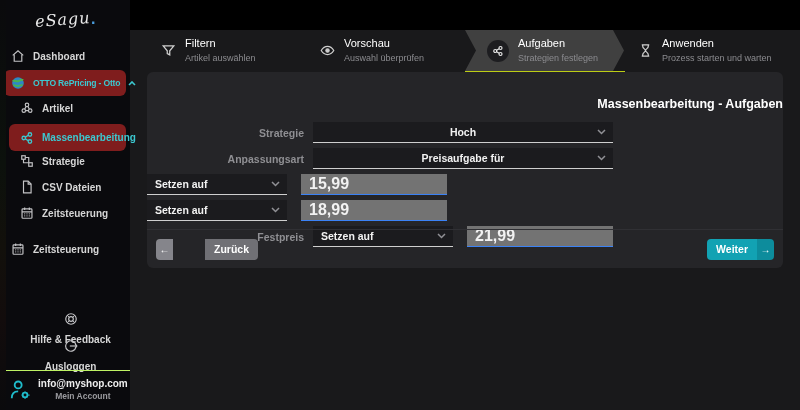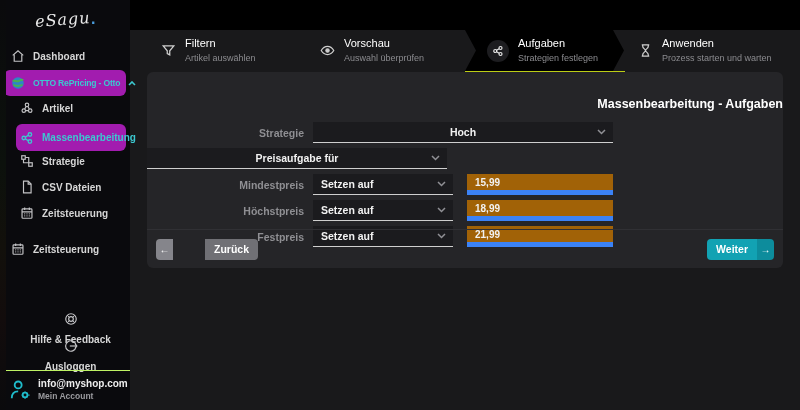--- a/index.html
+++ b/index.html
@@ -33,50 +33,50 @@
 
   .nav { margin-top:12px; display:flex; flex-direction:column; }
   .nav-item {
     display:flex; align-items:center; gap:8px; height:20px;
     padding-left:11px; color:#d6d6d6; cursor:pointer; white-space:nowrap;
   }
   .nav-item .nico { width:14px; height:14px; color:#c4c4c6; flex:none; display:flex; align-items:center; }
   .nav-label { font-size:10px; font-weight:700; }
   .nav-item.sub { padding-left:20px; }
   .nav-item.boxed {
-    background:#a21caf; border-radius:6px; margin:0 4px; padding-left:7px; height:26px;text-align:right;
-  }
-  .nav-item.boxed.sub { margin-left:16px; padding-left:4px; height:27px; }
+    background:#7f1d1d; border-radius:6px; margin:0 4px; padding-left:7px; height:26px;text-align:right;
+  }
+  .nav-item.boxed.sub { margin-left:9px; padding-left:11px; height:27px; }
   .nav-item.active-teal { color:#3cc8d0; }
   .nav-item.active-teal .nico { color:#3cc8d0; }
   .otto-label { font-size:8.6px; letter-spacing:-0.2px; }
   .chev-up { margin-left:auto; margin-right:7px; color:#3cc8d0; }
   .mb4{margin-bottom:4px}.mb6{margin-bottom:6px}.mb8{margin-bottom:8px}.mt2{margin-top:2px}.mt8{margin-top:8px}
 
   .side-footer { margin-top:auto; display:flex; flex-direction:column; }
   .side-footer .nav-item { height:20px; margin-bottom:7px;flex-direction:column; }
   .account {
     border-top:1px solid #bef264; margin-top:4px; padding:7px 0 9px 9px;
     display:flex; align-items:center; gap:7px; cursor:pointer;
   }
   .account .aico { width:22px; height:22px; color:#1fbccb; flex:none; }
   .acc-email { font-size:10px; font-weight:700; color:#ededed; }
-  .acc-sub { font-size:8.5px; font-weight:700; color:#9a9a9e; margin-top:2px; }
+  .acc-sub { font-size:8.5px; font-weight:700; color:#9a9a9e; margin-top:2px;text-align:center; }
 
   
   .stepper { position:absolute; left:147px; top:30px; width:636px; height:45px; display:flex; }
   .step {
     width:159px; height:41px; display:flex; align-items:center; gap:9px;
     padding-left:14px; cursor:pointer; position:relative; white-space:nowrap;
   }
   .step .sico { width:15px; height:15px; color:#cfcfcf; flex:none; }
   .s-title { font-size:11px; font-weight:400; color:#fff; line-height:1.15; }
   .s-sub { font-size:9px; color:#8b8b8f; line-height:1.2; margin-top:4px; }
   .step.active {
-    background:#000000;
+    background:#404040;
     clip-path:polygon(0 0, calc(100% - 11px) 0, 100% 50%, calc(100% - 11px) 100%, 0 100%, 11px 50%);
     padding-left:22px;
   }
   .step.active .circ {
     width:22px; height:22px; border-radius:50%; background:#1d1d20;
     display:flex; align-items:center; justify-content:center; flex:none;
   }
   .step.active .circ svg { width:12px; height:12px; color:#e8e8e8; }
   .step-underline { position:absolute; left:318px; top:41px; width:160px; height:3px; background:#bccd15; }
 
@@ -94,23 +94,23 @@
   }
   .sel {
     background:#1b1b1e; border-bottom:1px solid #cfcfcf; height:21px;
     display:flex; align-items:center; padding:0 8px;
     font-size:10.5px; font-weight:600; color:#f2f2f2; cursor:pointer; position:relative;
   }
   .sel .chev { position:absolute; right:7px; color:#909095; }
   .sel.wide { width:300px;justify-content:center; }
   .sel.narrow { width:140px; margin-right:14px; }
   .inp {
-    width:146px; height:21px; background:#a16207; border:none;
-    border-bottom:5px solid #3b82f6; color:#f2f2f2;
-    font-size:10px; font-weight:600; padding:0 8px;
+    width:146px; height:21px; background:#737373; border:none;
+    border-bottom:1px solid #3b82f6; color:#f2f2f2;
+    font-size:16px; font-weight:600; padding:0 8px;
     font-family:"Liberation Sans", sans-serif; outline:none;
   }
   .panel-footer {
     position:absolute; left:0; right:0; bottom:0; height:39px;
     border-top:1px solid #303034; display:flex; align-items:center;
     justify-content:space-between; padding:0 9px;
   }
   .btn { display:flex; align-items:stretch; height:21px; border-radius:4px; overflow:hidden; cursor:pointer; }
   .btn .seg-arr { width:17px; display:flex; align-items:center; justify-content:center; font-size:10px; color:#fff; }
   .btn .seg-lbl { display:flex; align-items:center; padding:0 9px; font-size:10.5px; font-weight:700; color:#fff; }
@@ -334,45 +334,44 @@
         <span>Hoch</span>
         <span class="chev">
             <svg width="9" height="6" viewBox="0 0 9 6" fill="none" stroke="currentColor" stroke-width="1.5">
               <path d="M1 1 L4.5 4.5 L8 1"></path>
             </svg>
           </span>
       </div>
     </div>
 
     <div class="frow">
+      <span class="flabel">Anpassungsart</span>
       <div class="sel wide">
         <span>Preisaufgabe für</span>
         <span class="chev">
             <svg width="9" height="6" viewBox="0 0 9 6" fill="none" stroke="currentColor" stroke-width="1.5">
               <path d="M1 1 L4.5 4.5 L8 1"></path>
             </svg>
           </span>
       </div>
     </div>
 
     <div class="frow">
-      <span class="flabel">Mindestpreis</span>
       <div class="sel narrow">
         <span>Setzen auf</span>
         <span class="chev">
             <svg width="9" height="6" viewBox="0 0 9 6" fill="none" stroke="currentColor" stroke-width="1.5">
               <path d="M1 1 L4.5 4.5 L8 1"></path>
             </svg>
           </span>
       </div>
       <input class="inp" value="15,99" style="">
     </div>
 
     <div class="frow">
-      <span class="flabel">Höchstpreis</span>
       <div class="sel narrow">
         <span>Setzen auf</span>
         <span class="chev">
             <svg width="9" height="6" viewBox="0 0 9 6" fill="none" stroke="currentColor" stroke-width="1.5">
               <path d="M1 1 L4.5 4.5 L8 1"></path>
             </svg>
           </span>
       </div>
       <input class="inp" value="18,99" style="">
     </div>

